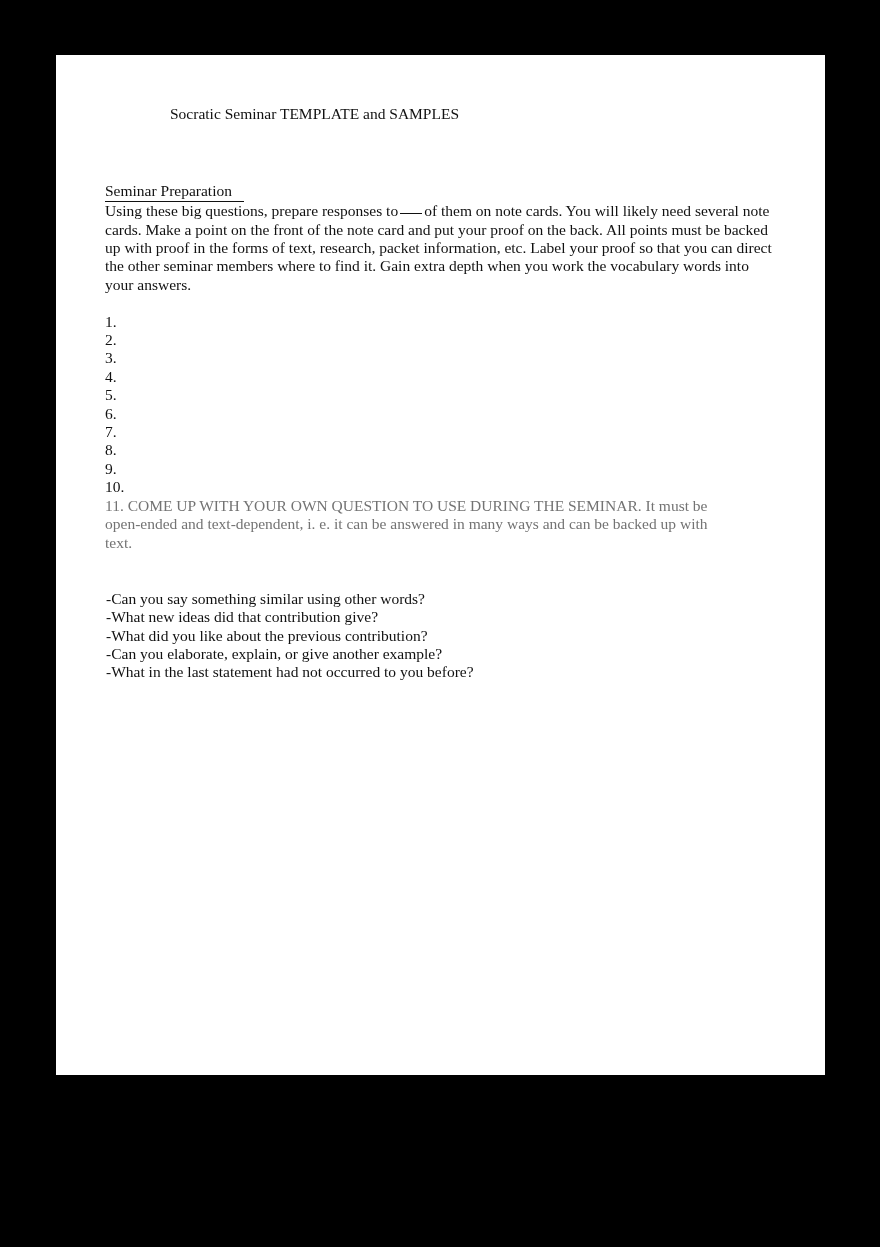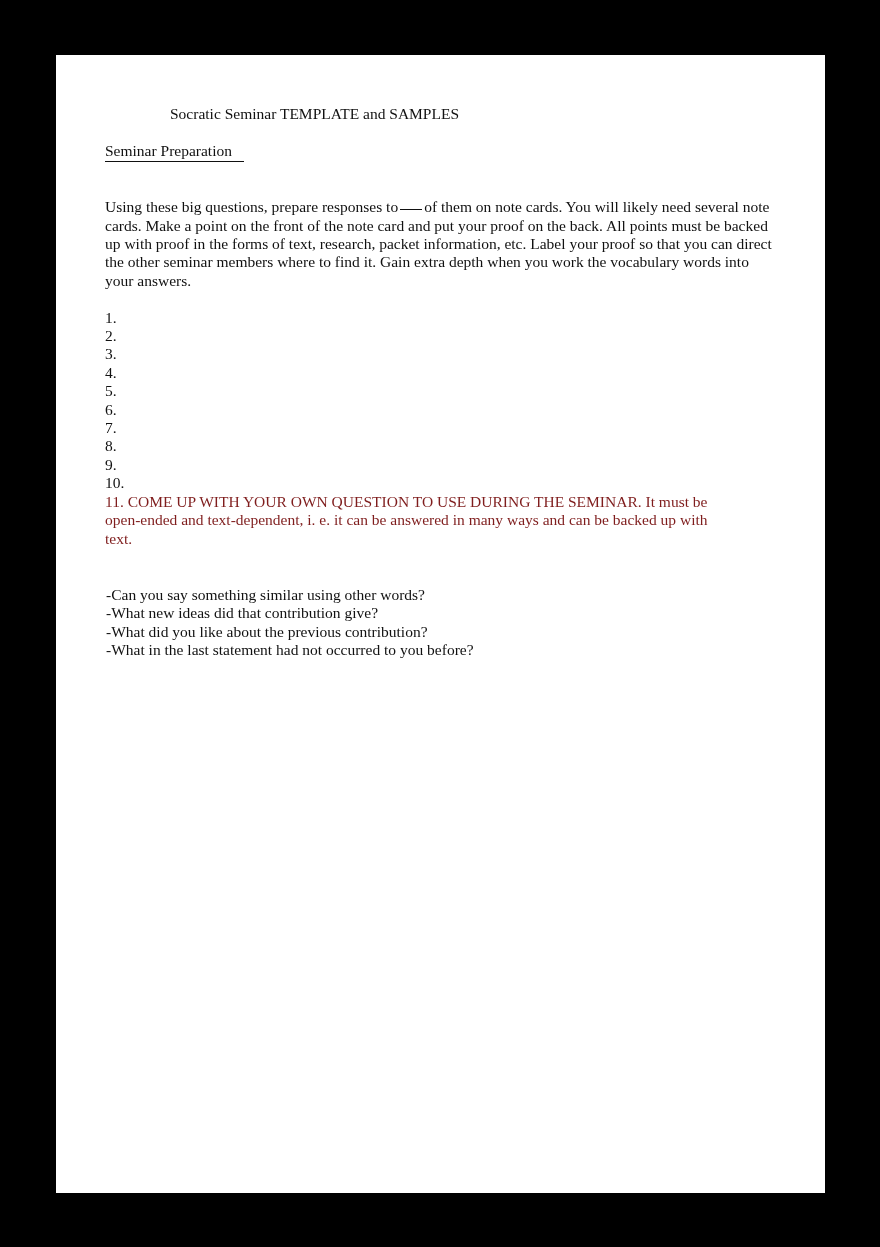--- a/index.html
+++ b/index.html
@@ -12,21 +12,21 @@
     background: #000000;
     font-family: "Liberation Serif", "DejaVu Serif", serif;
     overflow: hidden;
   }
 
   .page {
     position: absolute;
     left: 56px;
     top: 55px;
     width: 769px;
-    height: 1138px;
+    height: 1020px;
     background: #ffffff;
   }
 
   .content {
     position: absolute;
     left: 49px;
     top: 0;
     width: 672px;
   }
 
@@ -41,33 +41,33 @@
 
   .spacer-line {
     height: 18.4px;
   }
 
   .section-heading {
     font-size: 15.5px;
     line-height: 18.4px;
     color: #111111;
     display: block;
+    margin-top: 40px;
   }
   .section-heading .uline {
     border-bottom: 1px solid #111111;
     display: inline-block;
     padding-bottom: 1px;
   }
 
   .para {
     font-size: 15.5px;
     line-height: 18.4px;
     color: #111111;
     text-align: left;
-    margin-top: 36px;
   }
 
   .blank-fill {
     display: inline-block;
     width: 22px;
     border-bottom: 1.4px solid #111111;
     vertical-align: 2px;
     margin: 0 2px;
   }
 
@@ -78,21 +78,21 @@
   }
   .num-list li {
     font-size: 15.5px;
     line-height: 18.4px;
     color: #111111;
   }
 
   .q11 {
     font-size: 15.5px;
     line-height: 18.4px;
-    color: #7f1d1d;
+    color: #737373;
     width: 620px;
   }
 
   .helper-list {
     list-style: none;
     margin: 1px;
     padding: 0;
   }
   .helper-list li {
     font-size: 15.5px;
@@ -137,17 +137,18 @@
 
     <div class="q11">11. COME UP WITH YOUR OWN QUESTION TO USE DURING THE SEMINAR.  It must be open-ended and text-dependent, i. e. it can be answered in many ways and can be backed up with text.</div>
 
     <div class="gap-2"></div>
 
 
     <ul class="helper-list">
       <li>-Can you say something similar using other words?</li>
       <li>-What new ideas did that contribution give?</li>
       <li>-What did you like about the previous contribution?</li>
+      <li>-Can you elaborate, explain, or give another example?</li>
       <li>-What in the last statement had not occurred to you before?</li>
     </ul>
 
   </div>
 </div>
 
 </body></html>

